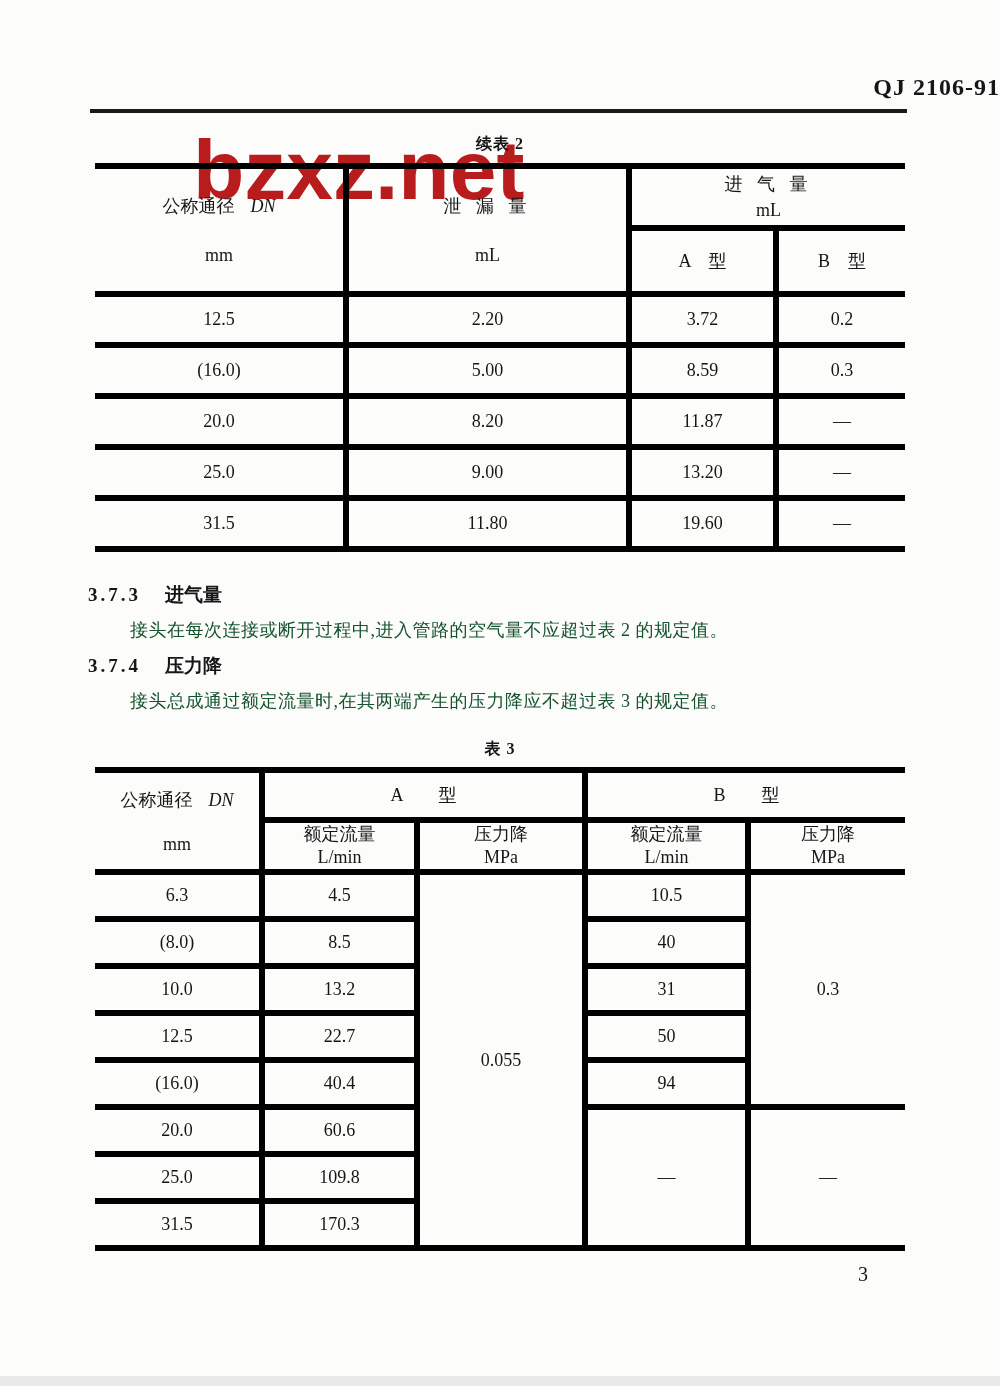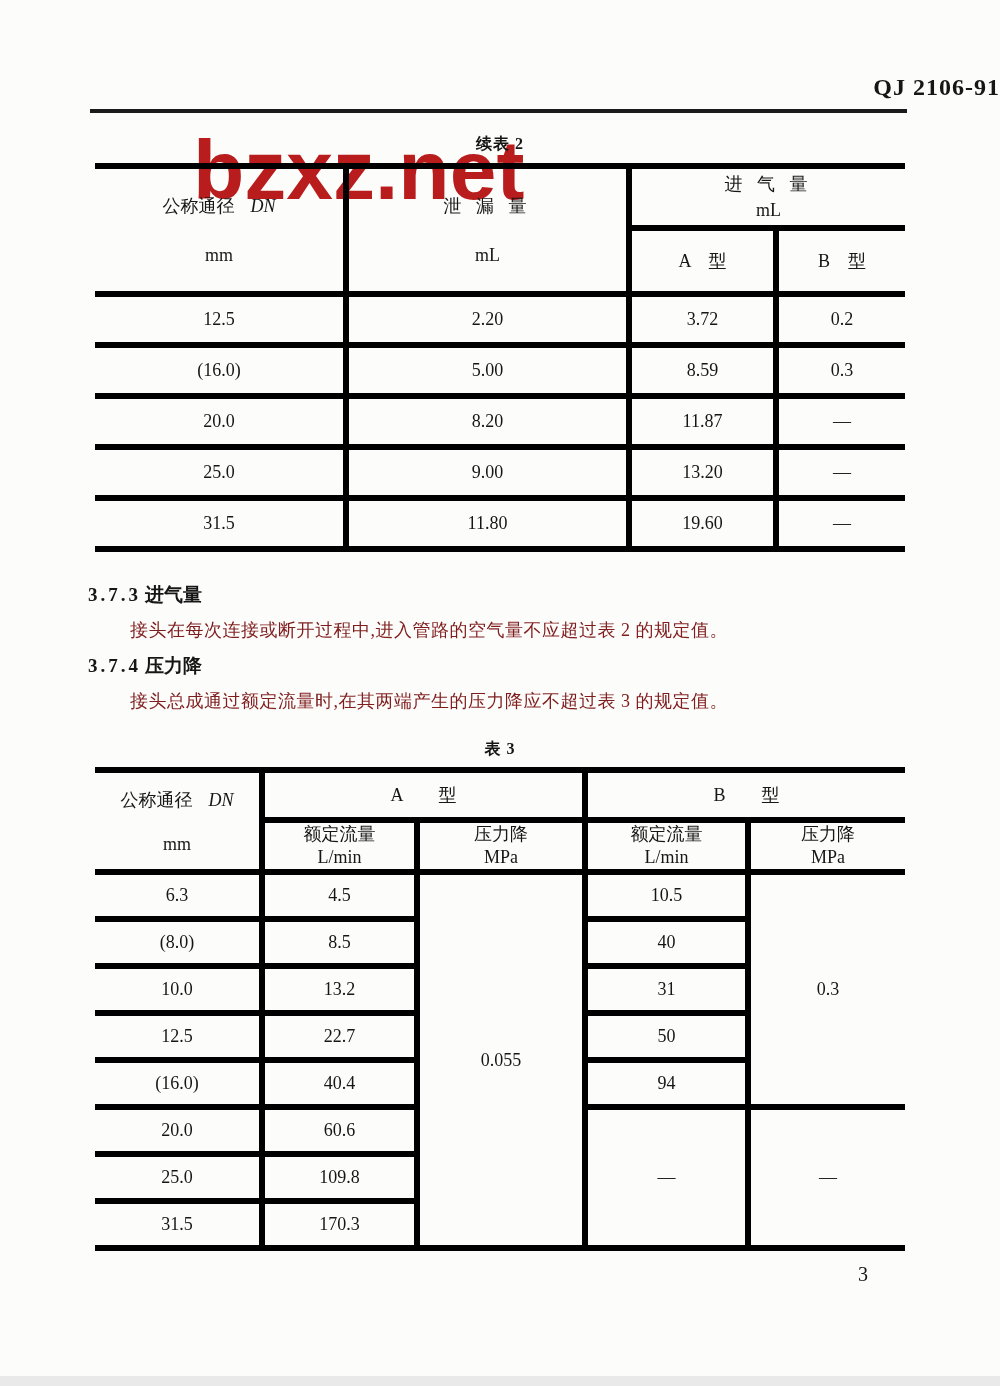--- a/index.html
+++ b/index.html
@@ -92,31 +92,31 @@
   .sp { letter-spacing: 5px; }
   .twin { line-height: 26px; }
   .t3 .twin { line-height: 23px; }
   .sec-head {
     position: absolute;
     left: 88px;
     font-size: 19px;
     font-weight: bold;
     z-index: 1;
   }
-  .sec-num { letter-spacing: 3px; margin-right: 4px; }
+  .sec-num { letter-spacing: 3px; margin-right: 24px; }
   .sh1 { top: 582px; }
   .sh2 { top: 653px; }
   .para {
     position: absolute;
     left: 130px;
     width: 700px;
     font-size: 18px;
     letter-spacing: 0.5px;
     z-index: 1;
-    color: #7f1d1d;
+    color: #14532d;
   }
   .p1 { top: 618px; }
   .p2 { top: 689px; }
   .page-number {
     position: absolute;
     left: 858px;
     top: 1263px;
     font-size: 20px;
     z-index: 1;
   }

